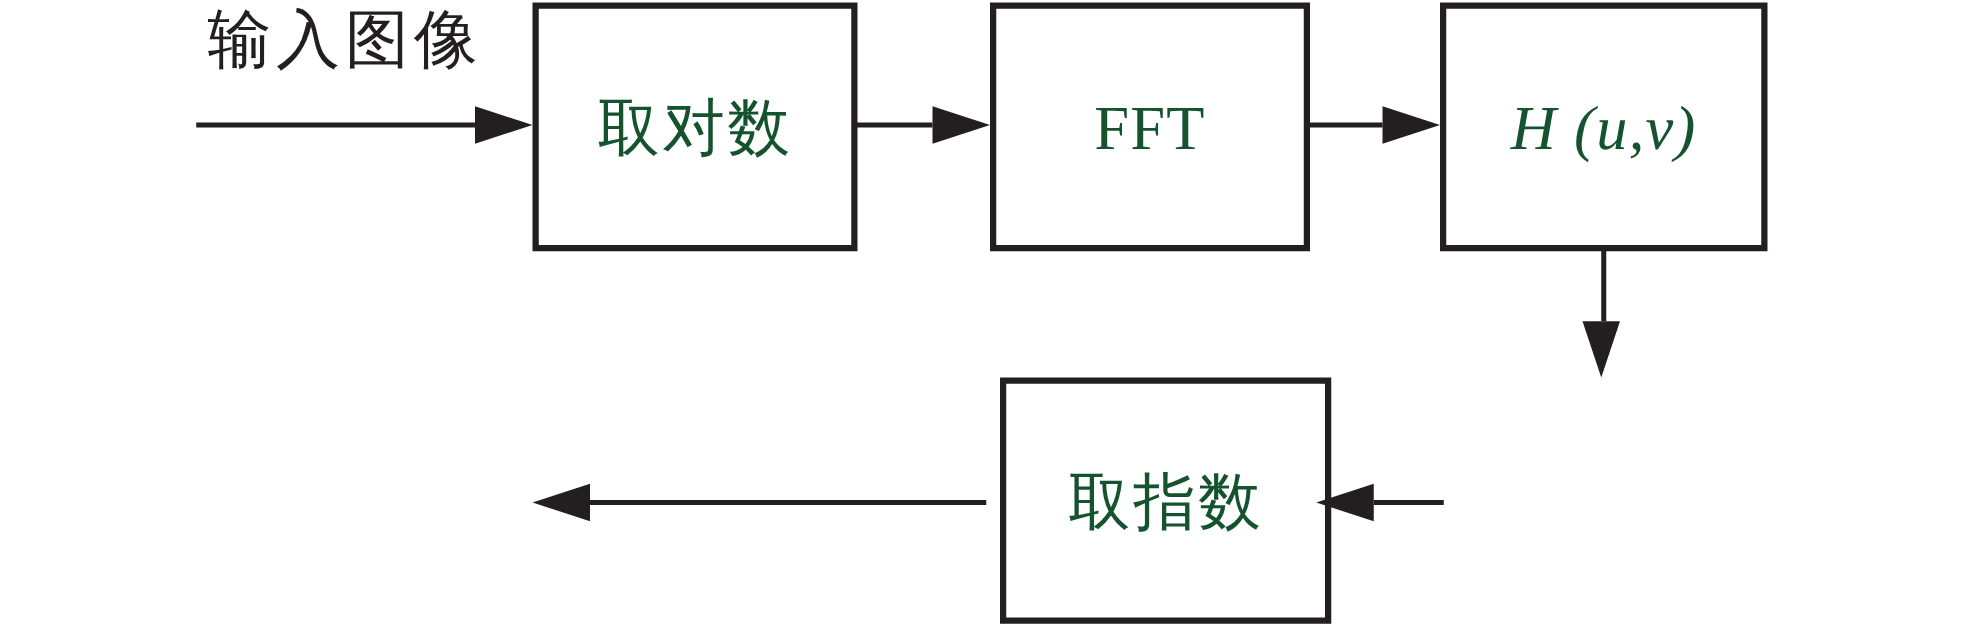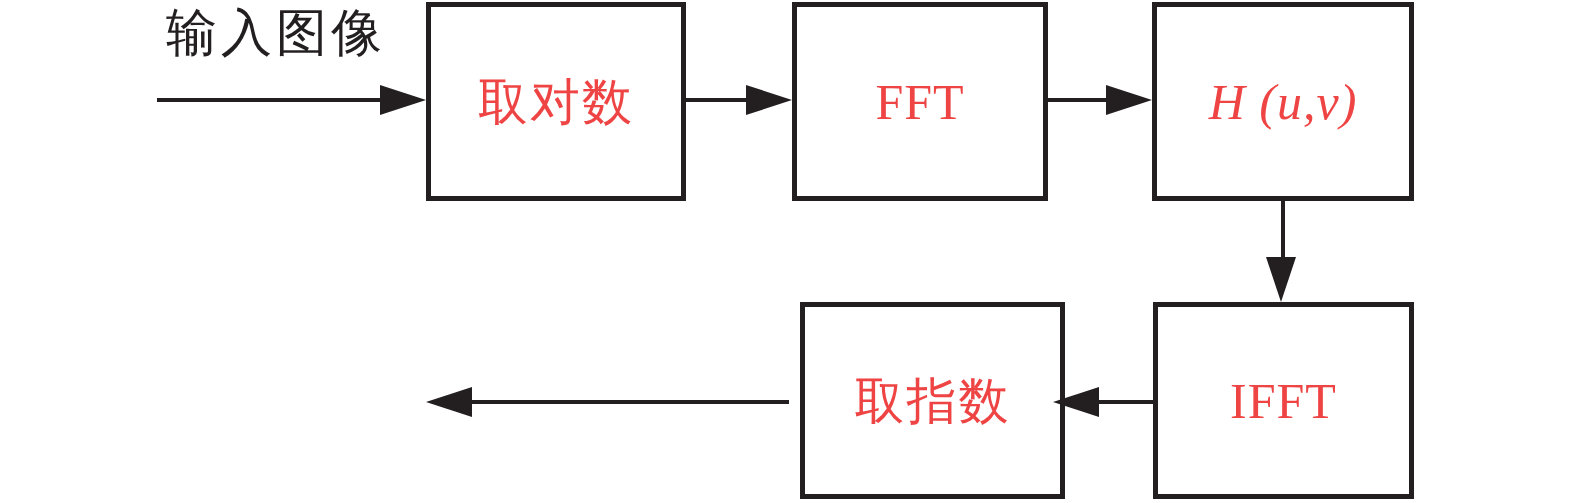--- a/index.html
+++ b/index.html
@@ -23,21 +23,21 @@
     background: #ffffff;
     display: flex;
     align-items: center;
     justify-content: center;
   }
   .box-label {
     font-size: 50px;
     line-height: 1;
     letter-spacing: 2px;
     white-space: nowrap;
-    color: #ef4444;
+    color: #14532d;
     text-align: center;
   }
   .box-label.latin {
     letter-spacing: 1px;
   }
   .box-label.italic {
     font-style: italic;
   }
   .flow-label {
     position: absolute;
@@ -117,23 +117,20 @@
   </div>
 
   <div class="box box-fft">
     <span class="box-label latin">FFT</span>
   </div>
 
   <div class="box box-huv">
     <span class="box-label latin italic">H (u,v)</span>
   </div>
 
-  <div class="box box-ifft">
-    <span class="box-label latin">IFFT</span>
-  </div>
 
   <div class="box box-exp">
     <span class="box-label">取指数</span>
   </div>
 
   <div class="line a1-line"></div>
   <div class="arrowhead right a1-head"></div>
 
   <div class="line a2-line"></div>
   <div class="arrowhead right a2-head"></div>

